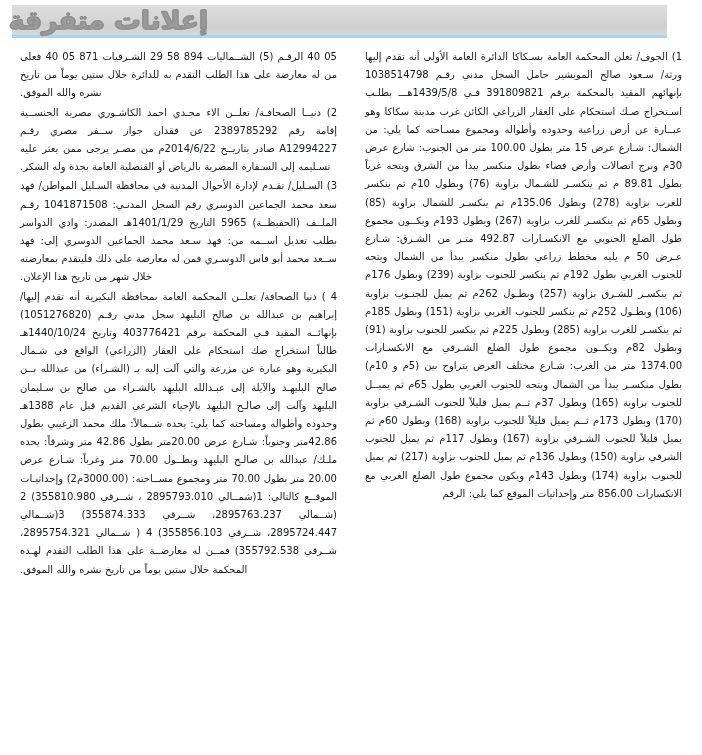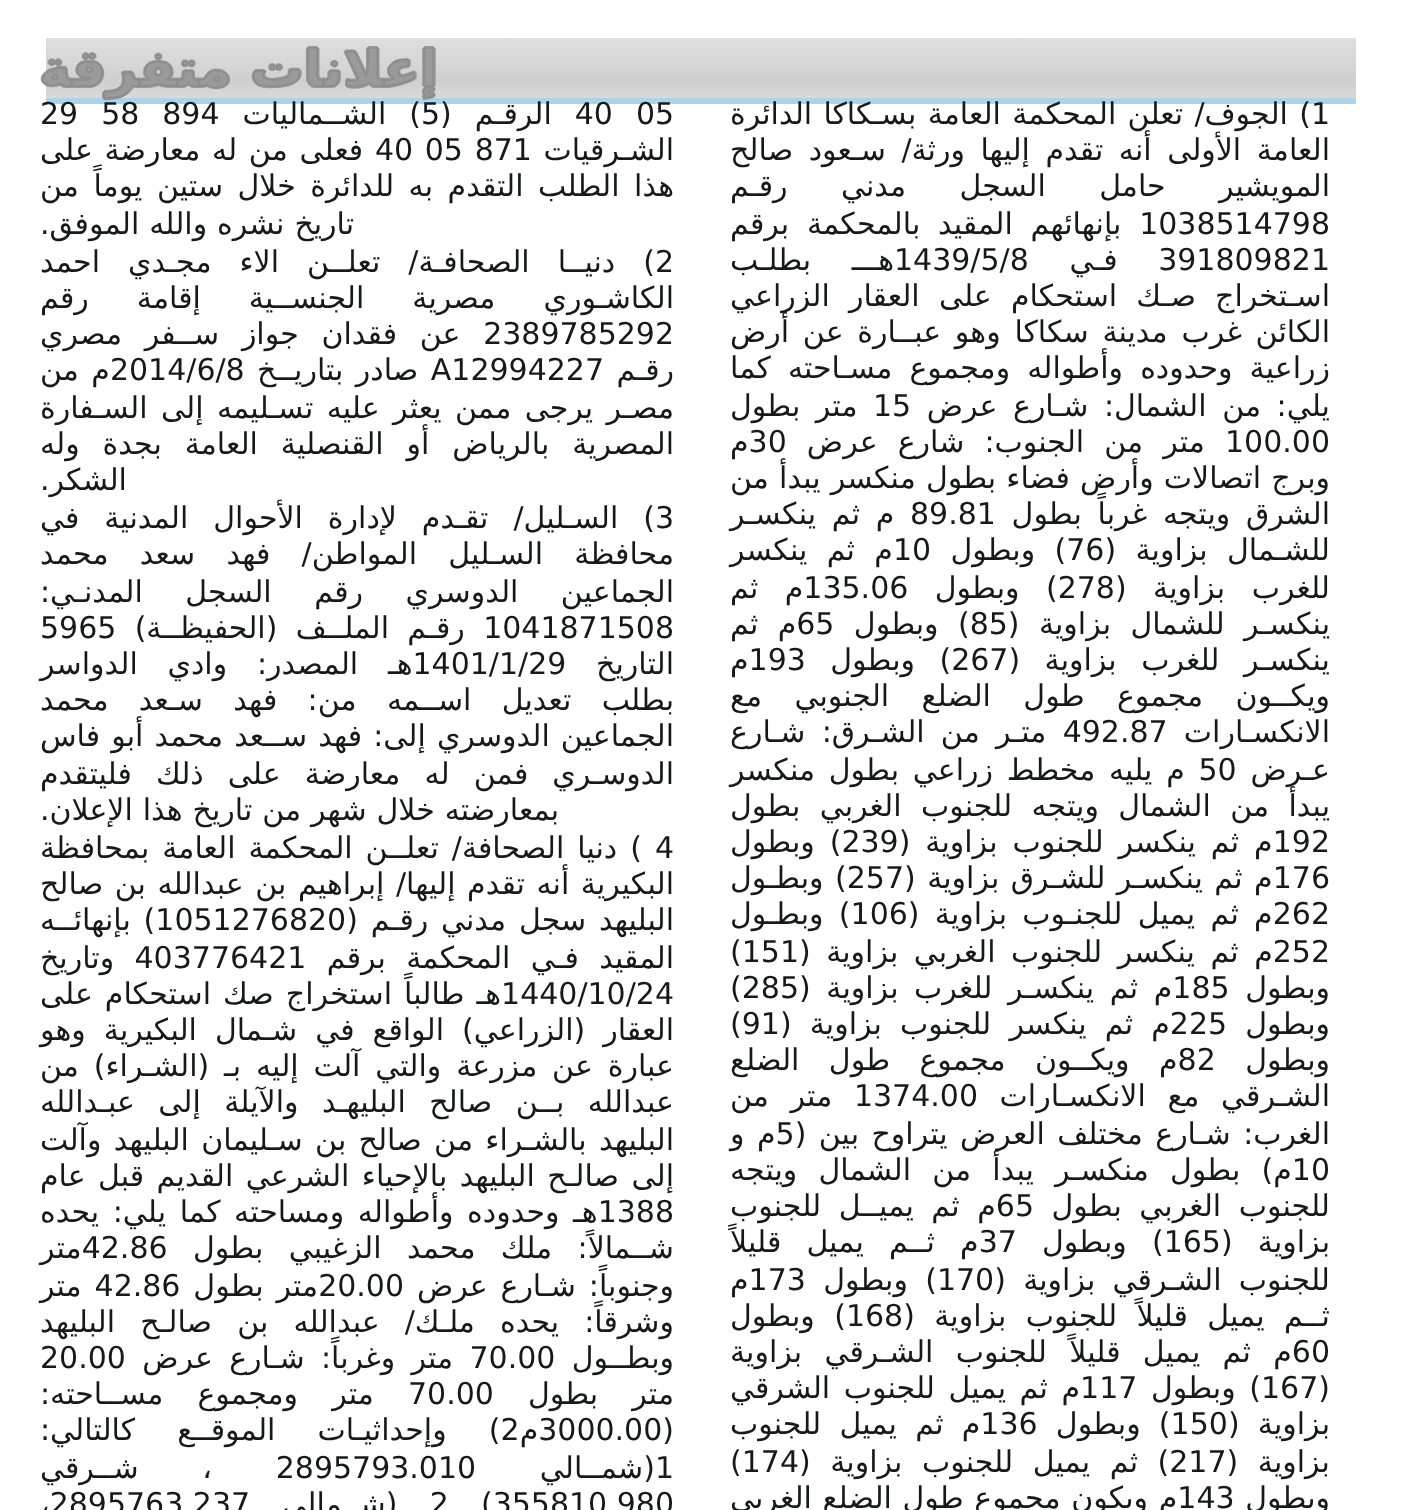--- a/index.html
+++ b/index.html
@@ -12,25 +12,24 @@
     height: 755px;
     background: #ffffff;
     font-family: "DejaVu Sans", "Liberation Sans", sans-serif;
     overflow: hidden;
     position: relative;
   }
 
   
   .banner-wrap {
     position: absolute;
-    left: 23px;
+    left: 12px;
     top: 5px;
     width: 655px;
     height: 36px;
-    margin-top: 14px;
   }
   .banner {
     width: 100%;
     height: 33px;
     box-sizing: border-box;
     background: linear-gradient(to bottom, #dedede 0%, #d6d6d6 45%, #cfcfcf 70%, #d9d9d9 100%);
     border-bottom: 3px solid #a8d4ec;
     display: flex;
     align-items: center;
     justify-content: flex-end;
@@ -61,32 +60,32 @@
     top: 48px;
     left: 0;
     width: 702px;
     height: 707px;
     display: flex;
     flex-direction: row;
   }
   .col {
     width: 351px;
     box-sizing: border-box;
-    padding: 0 37px 0 14px;
+    padding: 0 20px 0 14px;
   }
   .col.right-col { order: 0; }
   .col.left-col  { order: 1; padding: 0 14px 0 20px; }
 
   .ad {
     margin: 0 0 1px 0;
   }
   .ad p {
     margin: 0;
     font-family: "DejaVu Sans", "Liberation Sans", sans-serif;
-    font-size: 15px;
+    font-size: 10px;
     line-height: 18.2px;
     color: #16181a;
     text-align: justify;
     text-align-last: right;
     word-spacing: 0.2px;
     direction: rtl;
     unicode-bidi: isolate;
   }
   .ad p.last-centered {
     text-align-last: left;
@@ -110,21 +109,21 @@
     <div class="ad">
       <p class="continued">1) الجوف/ تعلن المحكمة العامة بسـكاكا الدائرة العامة الأولى أنه تقدم إليها ورثة/ سـعود صالح المويشير حامل السجل مدني رقـم 1038514798 بإنهائهم المقيد بالمحكمة برقم 391809821 فـي 1439/5/8هـــ بطلـب اسـتخراج صـك استحكام على العقار الزراعي الكائن غرب مدينة سكاكا وهو عبــارة عن أرض زراعية وحدوده وأطواله ومجموع مسـاحته كما يلي: من الشمال: شـارع عرض 15 متر بطول 100.00 متر من الجنوب: شارع عرض 30م وبرج اتصالات وأرض فضاء بطول منكسر يبدأ من الشرق ويتجه غرباً بطول 89.81 م ثم ينكسـر للشـمال بزاوية (76) وبطول 10م ثم ينكسر للغرب بزاوية (278) وبطول 135.06م ثم ينكسـر للشمال بزاوية (85) وبطول 65م ثم ينكسـر للغرب بزاوية (267) وبطول 193م ويكــون مجموع طول الضلع الجنوبي مع الانكسـارات 492.87 متـر من الشـرق: شـارع عـرض 50 م يليه مخطط زراعي بطول منكسر يبدأ من الشمال ويتجه للجنوب الغربي بطول 192م ثم ينكسر للجنوب بزاوية (239) وبطول 176م ثم ينكسـر للشـرق بزاوية (257) وبطـول 262م ثم يميل للجنـوب بزاوية (106) وبطـول 252م ثم ينكسر للجنوب الغربي بزاوية (151) وبطول 185م ثم ينكسـر للغرب بزاوية (285) وبطول 225م ثم ينكسر للجنوب بزاوية (91) وبطول 82م ويكــون مجموع طول الضلع الشـرقي مع الانكسـارات 1374.00 متر من الغرب: شـارع مختلف العرض يتراوح بين (5م و 10م) بطول منكسـر يبدأ من الشمال ويتجه للجنوب الغربي بطول 65م ثم يميــل للجنوب بزاوية (165) وبطول 37م ثــم يميل قليلاً للجنوب الشـرقي بزاوية (170) وبطول 173م ثــم يميل قليلاً للجنوب بزاوية (168) وبطول 60م ثم يميل قليلاً للجنوب الشـرقي بزاوية (167) وبطول 117م ثم يميل للجنوب الشرقي بزاوية (150) وبطول 136م ثم يميل للجنوب بزاوية (217) ثم يميل للجنوب بزاوية (174) وبطول 143م ويكون مجموع طول الضلع الغربي مع الانكسارات 856.00 متر وإحداثيات الموقع كما يلي: الرقم</p>
     </div>
   </div>
 
   <div class="col left-col">
     <div class="ad">
       <p class="last-centered">05  40 الرقـم (5) الشــماليات 894  58  29  الشـرقيات 871  05  40 فعلى من له معارضة على هذا الطلب التقدم به للدائرة خلال ستين يوماً من تاريخ نشره والله الموفق.</p>
     </div>
     <div class="ad">
-      <p class="last-centered">2) دنيــا الصحافـة/ تعلــن الاء مجـدي احمد الكاشـوري مصرية الجنســية إقامة رقم 2389785292 عن فقدان جواز ســفر مصري رقـم A12994227 صادر بتاريــخ 2014/6/8م من مصـر يرجى ممن يعثر عليه تسـليمه إلى السـفارة المصرية بالرياض أو القنصلية العامة بجدة وله الشكر.</p>
+      <p class="last-centered">2) دنيــا الصحافـة/ تعلــن الاء مجـدي احمد الكاشـوري مصرية الجنســية إقامة رقم 2389785292 عن فقدان جواز ســفر مصري رقـم A12994227 صادر بتاريــخ 2014/6/22م من مصـر يرجى ممن يعثر عليه تسـليمه إلى السـفارة المصرية بالرياض أو القنصلية العامة بجدة وله الشكر.</p>
     </div>
     <div class="ad">
       <p class="last-centered">3) السـليل/ تقـدم لإدارة الأحوال المدنية في محافظة السـليل المواطن/ فهد سعد محمد الجماعين الدوسري رقم السجل المدنـي: 1041871508 رقـم الملــف (الحفيظــة) 5965 التاريخ 1401/1/29هـ المصدر: وادي الدواسر بطلب تعديل اســمه من: فهد سـعد محمد الجماعين الدوسري إلى: فهد ســعد محمد أبو فاس الدوسـري فمن له معارضة على ذلك فليتقدم بمعارضته خلال شهر من تاريخ هذا الإعلان.</p>
     </div>
     <div class="ad">
       <p class="last-centered">4 ) دنيا الصحافة/ تعلــن المحكمة العامة بمحافظة البكيرية أنه تقدم إليها/ إبراهيم بن عبدالله بن صالح البليهد سجل مدني رقـم (1051276820) بإنهائــه المقيد فـي المحكمة برقم 403776421 وتاريخ 1440/10/24هـ طالباً استخراج صك استحكام على العقار (الزراعي) الواقع في شـمال البكيرية وهو عبارة عن مزرعة والتي آلت إليه بـ (الشـراء) من عبدالله بــن صالح البليهـد والآيلة إلى عبـدالله البليهد بالشـراء من صالح بن سـليمان البليهد وآلت إلى صالـح البليهد بالإحياء الشرعي القديم قبل عام 1388هـ وحدوده وأطواله ومساحته كما يلي: يحده شــمالاً: ملك محمد الزغيبي بطول 42.86متر وجنوباً: شـارع عرض 20.00متر بطول 42.86 متر وشرقاً: يحده ملـك/ عبدالله بن صالـح البليهد وبطــول 70.00 متر وغرباً: شـارع عرض 20.00 متر بطول 70.00 متر ومجموع مســاحته: (3000.00م2) وإحداثيـات الموقــع كالتالي: 1(شمــالي 2895793.010 ، شــرقي 355810.980) 2 (شــمالي 2895763.237، شــرقي 355874.333) 3(شــمالي 2895724.447، شــرقي 355856.103) 4 ( شــمالي 2895754.321، شــرقي 355792.538) فمــن له معارضــة على هذا الطلب التقدم لهـذه المحكمة خلال ستين يوماً من تاريخ نشره والله الموفق.</p>
     </div>
   </div>
 
 </div>

